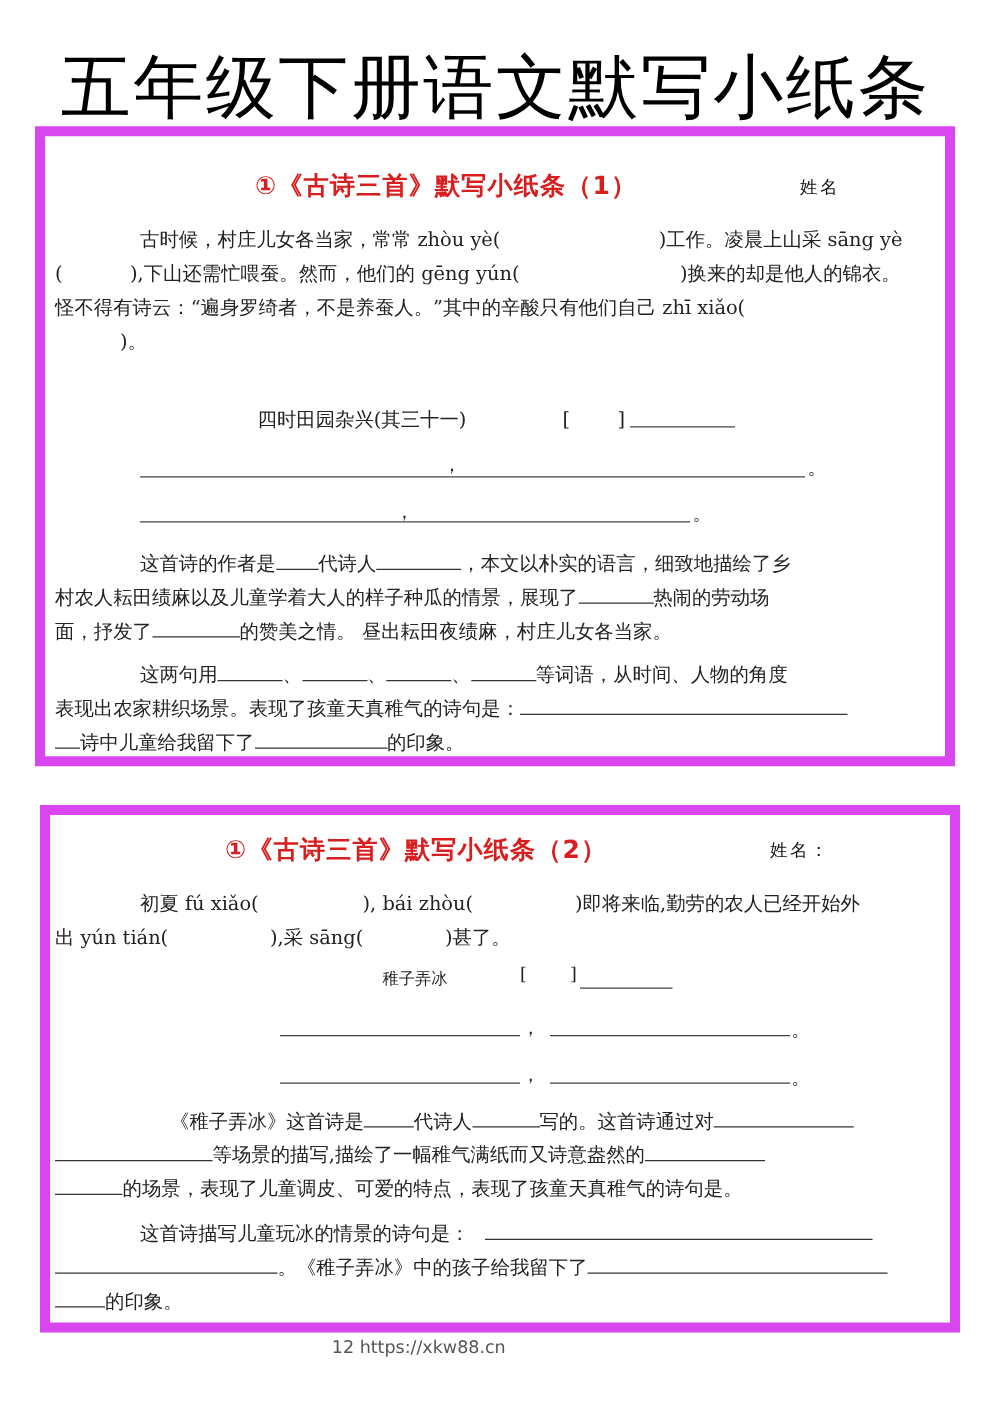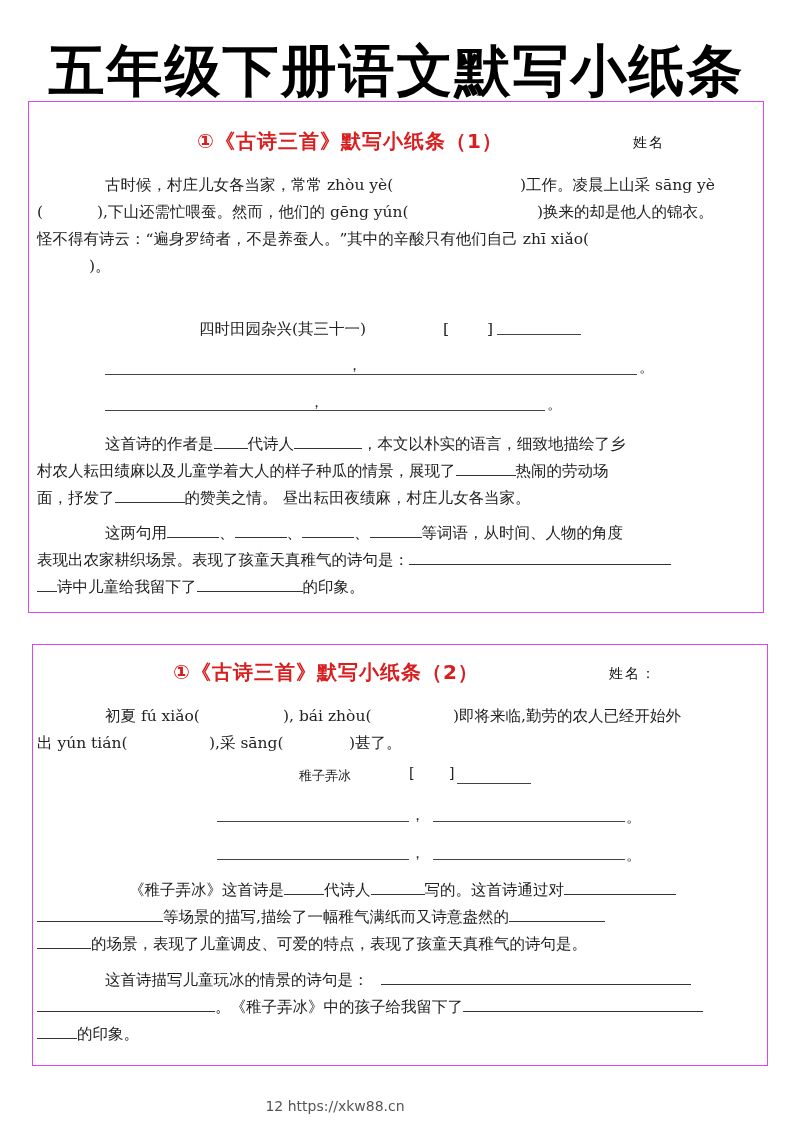--- a/index.html
+++ b/index.html
@@ -1,45 +1,45 @@
 <!DOCTYPE html>
 <html><head>
   <meta charset="utf-8">
   <style>
     * { margin: 0; padding: 0; box-sizing: border-box; }
     html, body { width: 793px; height: 1122px; background: #ffffff; overflow: hidden; }
     body { position: relative; font-family: "DejaVu Serif", serif; color: #222; }
 
     .page-title {
       position: absolute; left: 0; top: 36px; width: 793px; text-align: center;
-      font-family: "DejaVu Sans", sans-serif; font-weight: bold; font-size: 56px;
+      font-family: "DejaVu Sans", sans-serif; font-weight: normal; font-size: 56px;
       letter-spacing: 2px; color: #000; line-height: 70px;
     }
 
     .card {
-      position: absolute; border: 1px solid #d946ef; background: #fff;
+      position: absolute; border: 8px solid #d946ef; background: #fff;
     }
     #card1 { left: 28px; top: 101px; width: 736px; height: 512px; }
     #card2 { left: 32px; top: 644px; width: 736px; height: 422px; }
 
     .abs { position: absolute; white-space: nowrap; }
     .card-title {
       font-family: "DejaVu Sans", sans-serif; font-weight: bold; font-size: 20px;
       color: #d81e1e; letter-spacing: 1px;
     }
     .name-label {
       font-family: "DejaVu Sans", sans-serif; font-size: 14px; color: #111; letter-spacing: 2px;
     }
     .txt { font-size: 15.5px; line-height: 26px; color: #222; }
     .blank { display: inline-block; border-bottom: 1.3px solid #333; height: 18px; vertical-align: baseline; }
     .line { position: absolute; border-bottom: 1.3px solid #444; height: 0; }
     .punct { position: absolute; font-size: 15px; color: #222; }
 
     .footer {
-      position: absolute; left: 0; top: 1098px; width: 670px; text-align: center;
+      position: absolute; left: 0; top: 1070px; width: 670px; text-align: center;
       font-family: "DejaVu Sans", sans-serif; font-size: 14px; color: #555;
     }
   </style>
 </head>
 <body>
 
 <div class="page-title">五年级下册语文默写小纸条</div>
 
 <div class="card" id="card1">
   <div class="abs card-title" style="left:168px; top:26px;">①《古诗三首》默写小纸条（1）</div>

